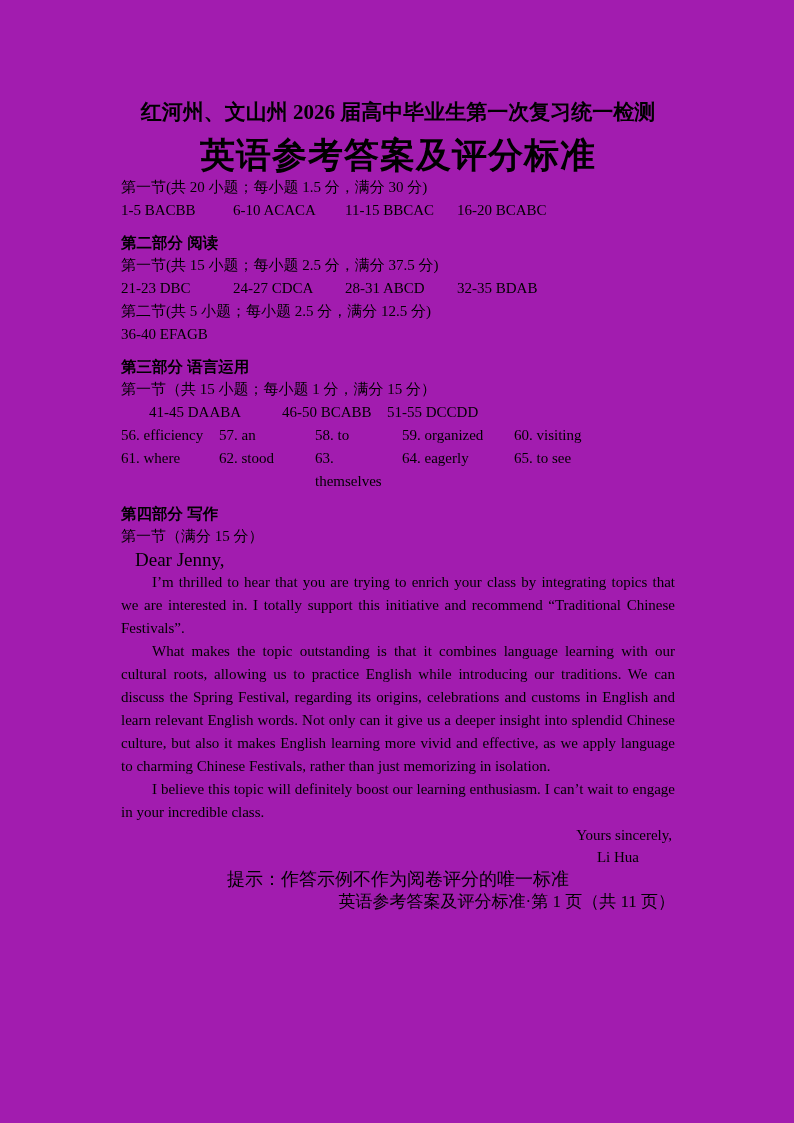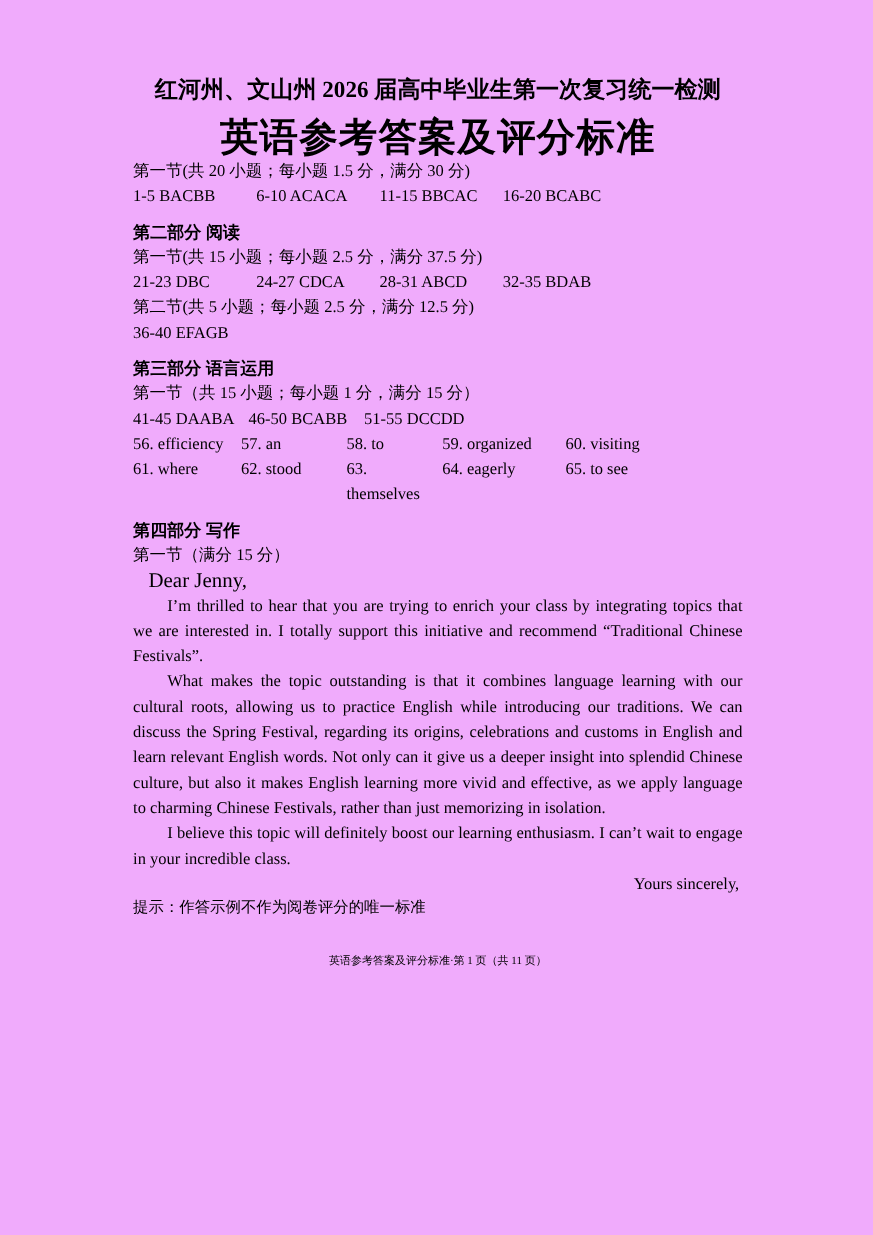--- a/index.html
+++ b/index.html
@@ -5,24 +5,24 @@
   html, body {
     margin: 0;
     padding: 0;
     background: #ffffff;
   }
   .page {
     position: relative;
     width: 794px;
     height: 1123px;
     margin: 0 auto;
-    background: #f0abfc;
+    background: #a21caf;
     color: #000000;
     box-sizing: border-box;
-    padding: 68px 119px 0 121px;
+    padding: 99px 119px 0 121px;
     font-family: "Liberation Serif", "DejaVu Serif", serif;
     overflow: hidden;
   }
   .exam-title {
     font-size: 21px;
     font-weight: bold;
     line-height: 27px;
     text-align: center;
     white-space: nowrap;
   }
@@ -49,21 +49,21 @@
     font-size: 15px;
     line-height: 23px;
   }
   .answers {
     display: flex;
     font-size: 15px;
     line-height: 23px;
   }
   .answers .col { flex: 0 0 auto; }
   .w112 { width: 112px; }
-  .w105 { width: 105px; }
+  .w105 { width: 105px; margin-left: 28px; }
   .w98  { width: 98px; }
   .w96  { width: 96px; }
   .w87  { width: 87px; }
   .para {
     font-size: 15px;
     line-height: 23px;
     text-align: justify;
     text-indent: 31px;
     margin: 0;
   }
@@ -78,28 +78,29 @@
     text-align: right;
     padding-right: 3px;
   }
   .signature {
     font-size: 15px;
     line-height: 22px;
     text-align: right;
     padding-right: 36px;
   }
   .tip {
-    font-size: 14px;
+    font-size: 18px;
     line-height: 22px;
+    text-align: center;
   }
   .page-footer {
-    font-size: 10px;
+    font-size: 17px;
     line-height: 18px;
-    text-align: center;
-    margin-top: 28px;
+    text-align: right;
+    margin-top: 3px;
   }
 </style>
 </head>
 <body>
 
 <div class="page">
 
   <div class="exam-title">红河州、文山州 2026 届高中毕业生第一次复习统一检测</div>
   <div class="doc-title">英语参考答案及评分标准</div>
 
@@ -154,19 +155,20 @@
 
   <section>
     <div class="part-heading">第四部分 写作</div>
     <div class="line">第一节（满分 15 分）</div>
     <div>
       <div class="salutation">Dear Jenny,</div>
       <p class="para">I’m thrilled to hear that you are trying to enrich your class by integrating topics that we are interested in. I totally support this initiative and recommend “Traditional Chinese Festivals”.</p>
       <p class="para">What makes the topic outstanding is that it combines language learning with our cultural roots, allowing us to practice English while introducing our traditions. We can discuss the Spring Festival, regarding its origins, celebrations and customs in English and learn relevant English words. Not only can it give us a deeper insight into splendid Chinese culture, but also it makes English learning more vivid and effective, as we apply language to charming Chinese Festivals, rather than just memorizing in isolation.</p>
       <p class="para">I believe this topic will definitely boost our learning enthusiasm. I can’t wait to engage in your incredible class.</p>
       <div class="closing">Yours sincerely,</div>
+      <div class="signature">Li Hua</div>
     </div>
     <div class="tip">提示：作答示例不作为阅卷评分的唯一标准</div>
   </section>
 
   <div class="page-footer">英语参考答案及评分标准·第 1 页（共 11 页）</div>
 
 </div>
 
 </body></html>

